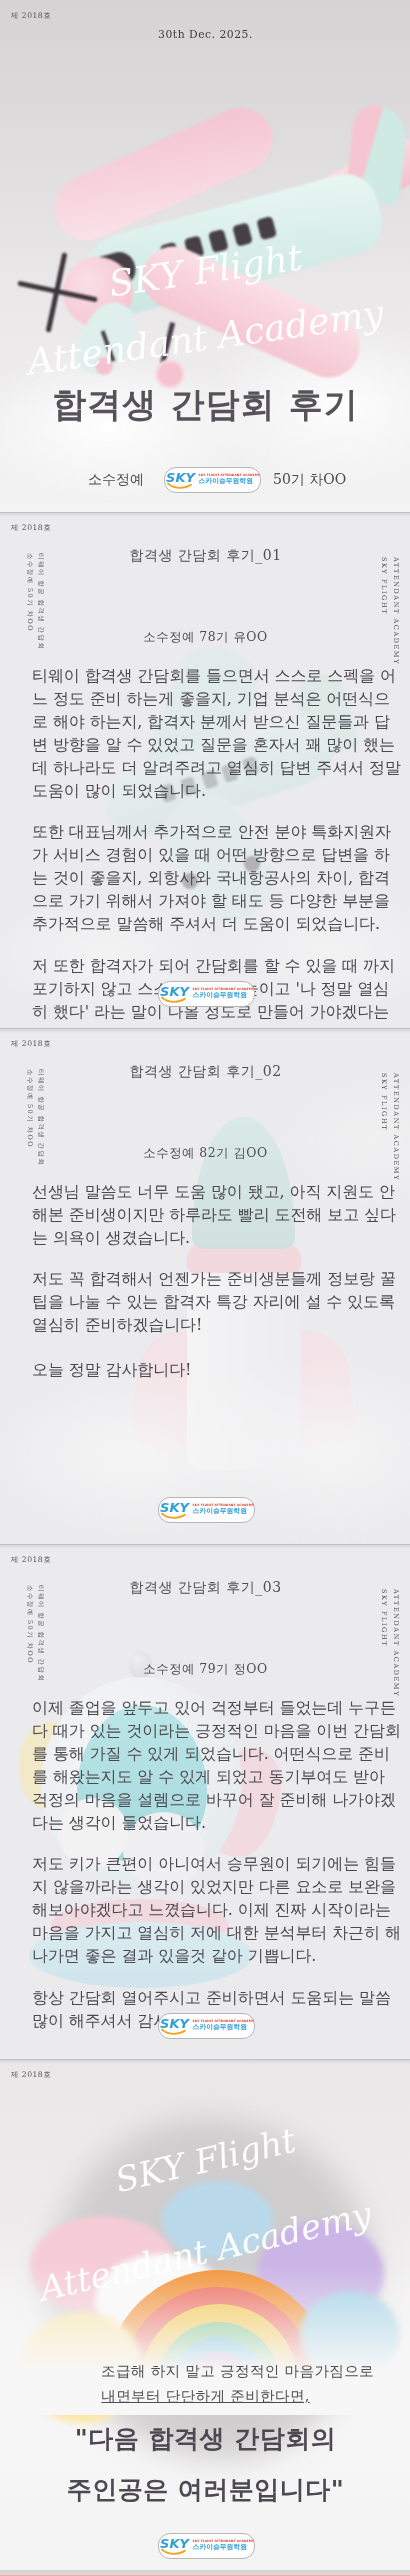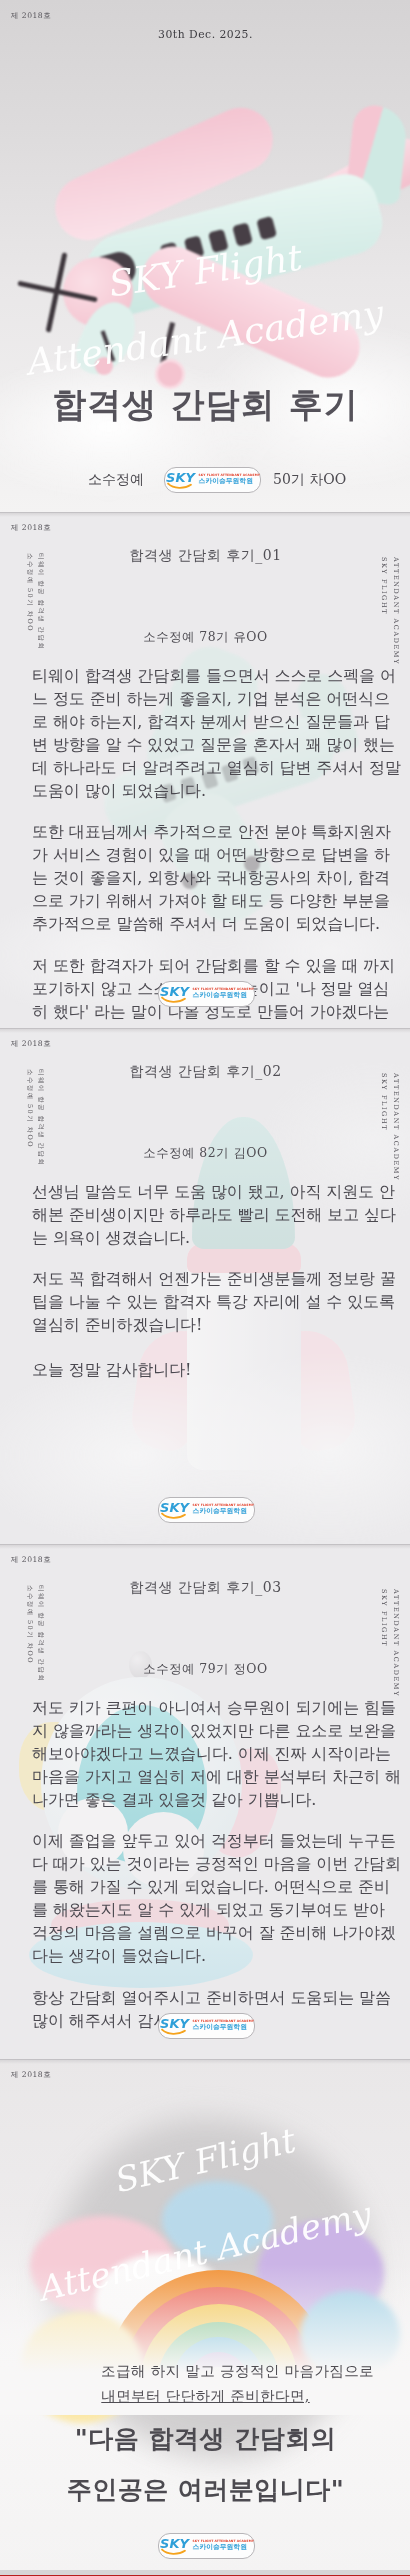--- a/index.html
+++ b/index.html
@@ -1,17 +1,17 @@
 <!DOCTYPE html>
 <html style="font-size:8.6px"><head>
 <meta charset="utf-8">
 <style>
   html,body{margin:0;padding:0;background:#ffffff;}
   .page{position:relative;width:411px;height:2576px;overflow:hidden;
-        font-family:"DejaVu Serif","Liberation Serif",serif;background:#b91c1c;}
+        font-family:"DejaVu Serif","Liberation Serif",serif;background:#fca5a5;}
   .sec{position:relative;width:411px;overflow:hidden;}
 
   
   .issue{position:absolute;top:10.8px;left:10.8px;font-size:7.6px;color:#56545a;letter-spacing:0.5px;z-index:4;}
   .divider{position:absolute;top:0;left:0;right:0;height:3.8px;z-index:5;
            border-top:1.1px solid #c3c1c4;
            background:linear-gradient(180deg,#d8d6d8 0%,rgba(232,230,232,0) 100%);}
   .vtext{position:absolute;transform-origin:0 0;transform:rotate(90deg);white-space:nowrap;
          font-size:6.5px;letter-spacing:1.4px;color:#5b595e;z-index:4;}
   .vtext.en{letter-spacing:1.6px;font-size:6.5px;color:#55535a;}
@@ -326,22 +326,22 @@
     </div>
 
     <div class="issue">제 2018호</div>
     <div class="vtext" style="left:45px;top:41px">티웨이 항공 합격생 간담회</div>
     <div class="vtext" style="left:34px;top:41px">소수정예 50기 차OO</div>
     <div class="vtext en" style="left:388px;top:45px">SKY FLIGHT</div>
     <div class="vtext en" style="left:400px;top:45px">ATTENDANT ACADEMY</div>
     <h2 class="rtitle">합격생 간담회 후기_03</h2>
     <div class="rauthor">소수정예 79기 정OO</div>
     <div class="rbody">
+      <p>이제 졸업을 앞두고 있어 걱정부터 들었는데 누구든 다 때가 있는 것이라는 긍정적인 마음을 이번 간담회를 통해 가질 수 있게 되었습니다. 어떤식으로 준비를 해왔는지도 알 수 있게 되었고 동기부여도 받아 걱정의 마음을 설렘으로 바꾸어 잘 준비해 나가야겠다는 생각이 들었습니다.</p>
       <p>저도 키가 큰편이 아니여서 승무원이 되기에는 힘들지 않을까라는 생각이 있었지만 다른 요소로 보완을 해보아야겠다고 느꼈습니다. 이제 진짜 시작이라는 마음을 가지고 열심히 저에 대한 분석부터 차근히 해나가면 좋은 결과 있을것 같아 기쁩니다.</p>
-      <p>이제 졸업을 앞두고 있어 걱정부터 들었는데 누구든 다 때가 있는 것이라는 긍정적인 마음을 이번 간담회를 통해 가질 수 있게 되었습니다. 어떤식으로 준비를 해왔는지도 알 수 있게 되었고 동기부여도 받아 걱정의 마음을 설렘으로 바꾸어 잘 준비해 나가야겠다는 생각이 들었습니다.</p>
       <p>항상 간담회 열어주시고 준비하면서 도움되는 말씀 많이 해주셔서 감사드립니다!</p>
     </div>
     <div class="logo">
       <span class="logo-mark">
         <span class="logo-sky">SKY</span>
         <svg class="logo-swoosh" width="25" height="7.6" viewBox="0 0 46 14">
             <path d="M2 3 C 12 13, 32 13, 44 5" stroke="#f5a31d" stroke-width="3.5" fill="none" stroke-linecap="round"></path>
           </svg>
       </span>
       <span class="logo-right">

